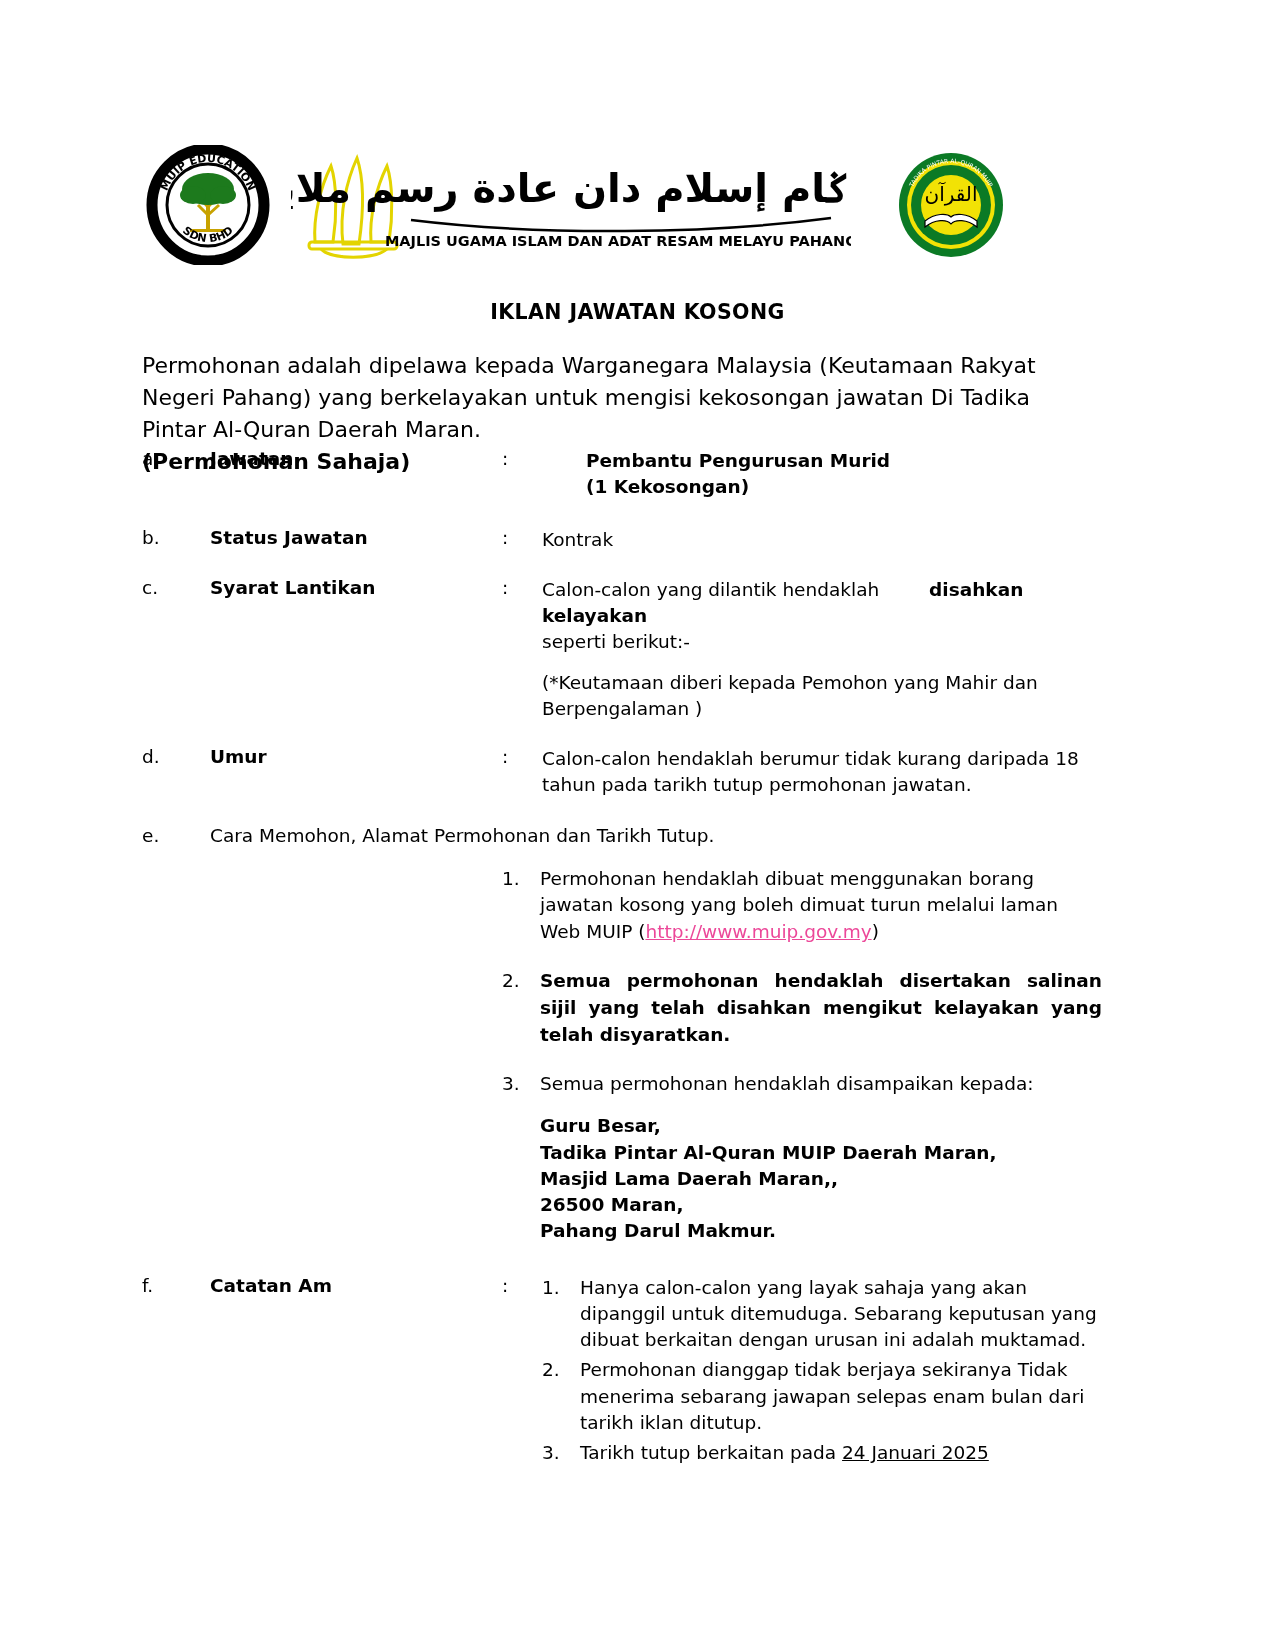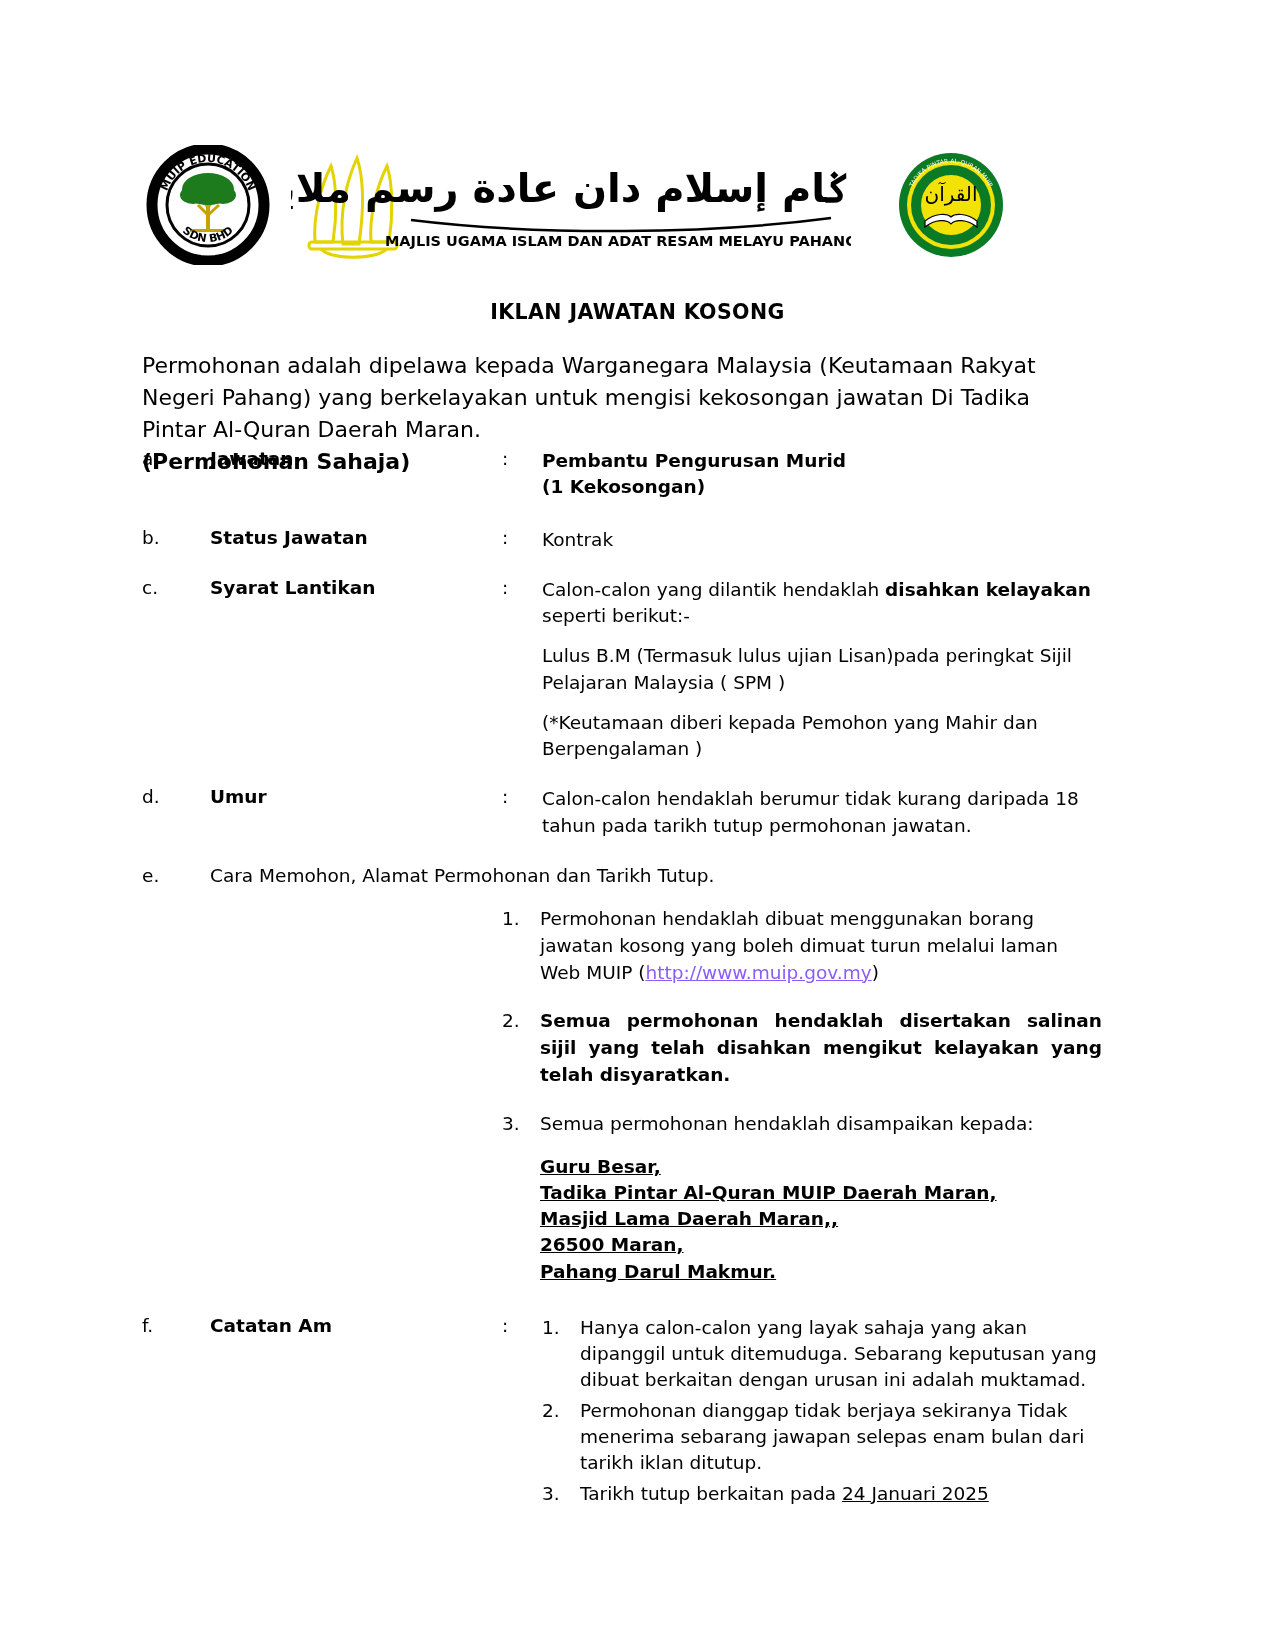--- a/index.html
+++ b/index.html
@@ -104,21 +104,21 @@
     font-weight: bold;
   }
   .col-colon {
     width: 40px;
     flex: 0 0 40px;
   }
   .col-value {
     flex: 1 1 auto;
     line-height: 1.42;
   }
-  .bold { font-weight: bold; }
+  .bold { font-weight: bold; margin-left: 44px; }
   .val-block { margin-bottom: 14px; }
   .val-block:last-child { margin-bottom: 0; }
 
   .row-jawatan { margin-bottom: 26px; }
   .row-status { margin-bottom: 24px; }
   .row-syarat { margin-bottom: 24px; }
   .row-umur { margin-bottom: 26px; }
   .row-cara { margin-bottom: 20px; }
 
   .cara-heading {
@@ -137,32 +137,31 @@
     font-size: 18.5px;
     line-height: 1.45;
   }
   .sub-num {
     width: 38px;
     flex: 0 0 38px;
   }
   .sub-text { flex: 1 1 auto; }
   .justify { text-align: justify; font-weight: bold; }
   a.link {
-    color: #8b5cf6;
+    color: #ec4899;
     text-decoration: underline;
   }
 
   .address {
     margin-left: 398px;
     margin-top: -6px;
     font-weight: bold;
     font-size: 18.5px;
     line-height: 1.42;
     width: 600px;
-    text-decoration: underline;
   }
 
   
   .row-catatan {
     margin-top: 30px;
     display: flex;
     align-items: flex-start;
     font-size: 18.5px;
   }
   .catatan-list {
@@ -286,21 +285,20 @@
 
     <div class="row row-syarat">
       <div class="col-letter">c.</div>
       <div class="col-label">Syarat Lantikan</div>
       <div class="col-colon">:</div>
       <div class="col-value">
         <div class="val-block">
           <span>Calon-calon yang dilantik hendaklah </span><span class="bold">disahkan kelayakan</span>
           <div>seperti berikut:-</div>
         </div>
-        <div class="val-block">Lulus B.M (Termasuk lulus ujian Lisan)pada peringkat Sijil Pelajaran Malaysia ( SPM )</div>
         <div class="val-block">(*Keutamaan diberi kepada Pemohon yang Mahir dan Berpengalaman )</div>
       </div>
     </div>
 
     <div class="row row-umur">
       <div class="col-letter">d.</div>
       <div class="col-label">Umur</div>
       <div class="col-colon">:</div>
       <div class="col-value">Calon-calon hendaklah berumur tidak kurang daripada 18 tahun pada tarikh tutup permohonan jawatan.</div>
     </div>

